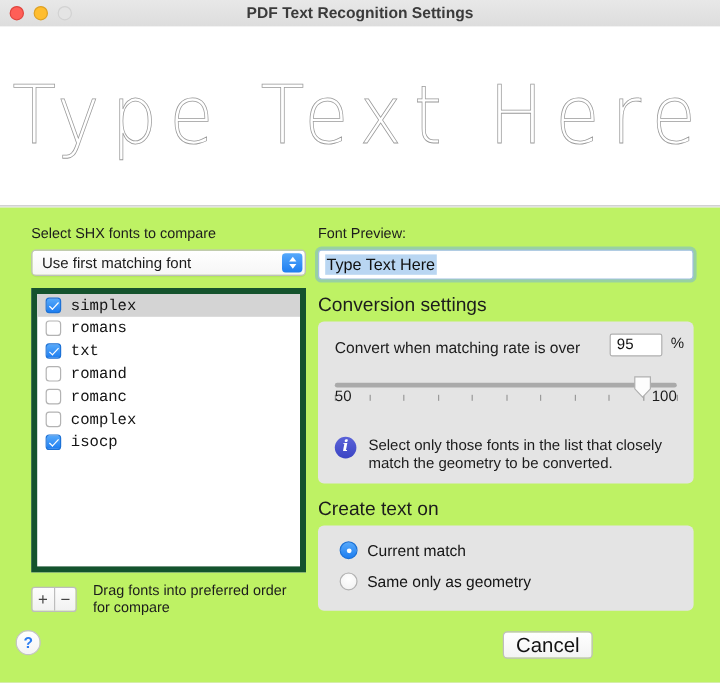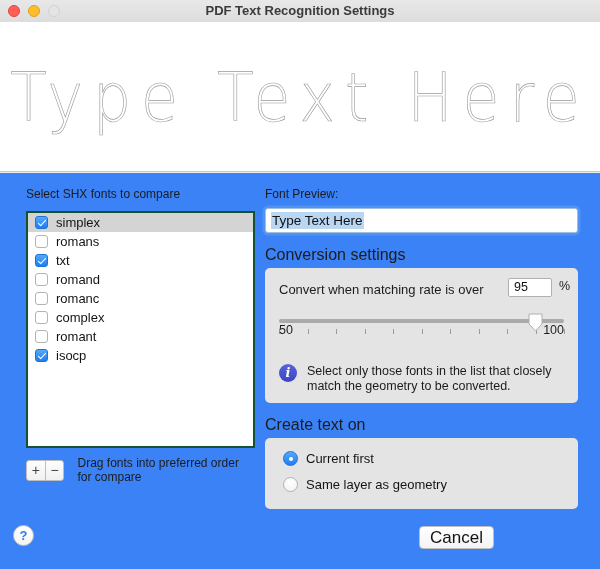--- a/index.html
+++ b/index.html
@@ -76,21 +76,21 @@
     -webkit-text-stroke: 0.6px #9a9a9a;
     text-shadow: none;
     white-space: nowrap;
     transform: scaleY(1.12);
   }
   
   .body {
     position: absolute;
     left: 0; top: 173px;
     width: 600px; height: 396px;
-    background: #3b82f6;
+    background: #bef264;
   }
   .label {
     font-size: 12px;
     color: #1c1c1c;
   }
   
   .left-col {
     position: absolute;
     left: 26px; top: 14px;
     width: 229px;
@@ -129,23 +129,24 @@
     width: 0; height: 0;
     border-left: 3.5px solid transparent;
     border-right: 3.5px solid transparent;
   }
   .chev.up { border-bottom: 4px solid #fff; }
   .chev.down { border-top: 4px solid #fff; }
   .fontlist {
     margin-top: 10px;
     width: 229px; height: 237px;
     background: #ffffff;
-    border: 2px solid #14532d;
+    border: 5px solid #14532d;
     box-sizing: border-box;
     overflow: hidden;
+    font-family: Liberation Mono, monospace;
   }
   .font-row {
     height: 19px;
     display: flex;
     align-items: center;
     padding-left: 7px;
     font-size: 13px;
     color: #141414;
     cursor: default;
   }
@@ -423,20 +424,27 @@
 
   <div class="preview-banner">
     <div class="preview-text">Type Text Here</div>
   </div>
 
   <div class="body">
 
     <div class="left-col">
       <div class="label">Select SHX fonts to compare</div>
 
+      <div class="popup">
+        <div class="popup-value">Use first matching font</div>
+        <div class="popup-arrows">
+          <div class="chev up"></div>
+          <div class="chev down"></div>
+        </div>
+      </div>
 
       <div class="fontlist">
         <div class="font-row selected">
           <div class="cb on"></div>
           <span>simplex</span>
         </div>
         <div class="font-row">
           <div class="cb"></div>
           <span>romans</span>
         </div>
@@ -448,24 +456,20 @@
           <div class="cb"></div>
           <span>romand</span>
         </div>
         <div class="font-row">
           <div class="cb"></div>
           <span>romanc</span>
         </div>
         <div class="font-row">
           <div class="cb"></div>
           <span>complex</span>
-        </div>
-        <div class="font-row">
-          <div class="cb"></div>
-          <span>romant</span>
         </div>
         <div class="font-row">
           <div class="cb on"></div>
           <span>isocp</span>
         </div>
       </div>
 
       <div class="addrow">
         <div class="seg">
           <div class="seg-btn">+</div>
@@ -517,25 +521,25 @@
         <div class="info-row">
           <div class="info-icon">i</div>
           <div class="info-text">Select only those fonts in the list that closely match the geometry to be converted.</div>
         </div>
       </div>
 
       <div class="group-title">Create text on</div>
       <div class="groupbox gb-layer">
         <div class="radio-item first">
           <div class="radio on"></div>
-          <span class="radio-label">Current first</span>
+          <span class="radio-label">Current match</span>
         </div>
         <div class="radio-item second">
           <div class="radio"></div>
-          <span class="radio-label">Same layer as geometry</span>
+          <span class="radio-label">Same only as geometry</span>
         </div>
       </div>
     </div>
   </div>
 
   <div class="help-btn">?</div>
   <div class="btn btn-cancel">Cancel</div>
 
 </div>
 

